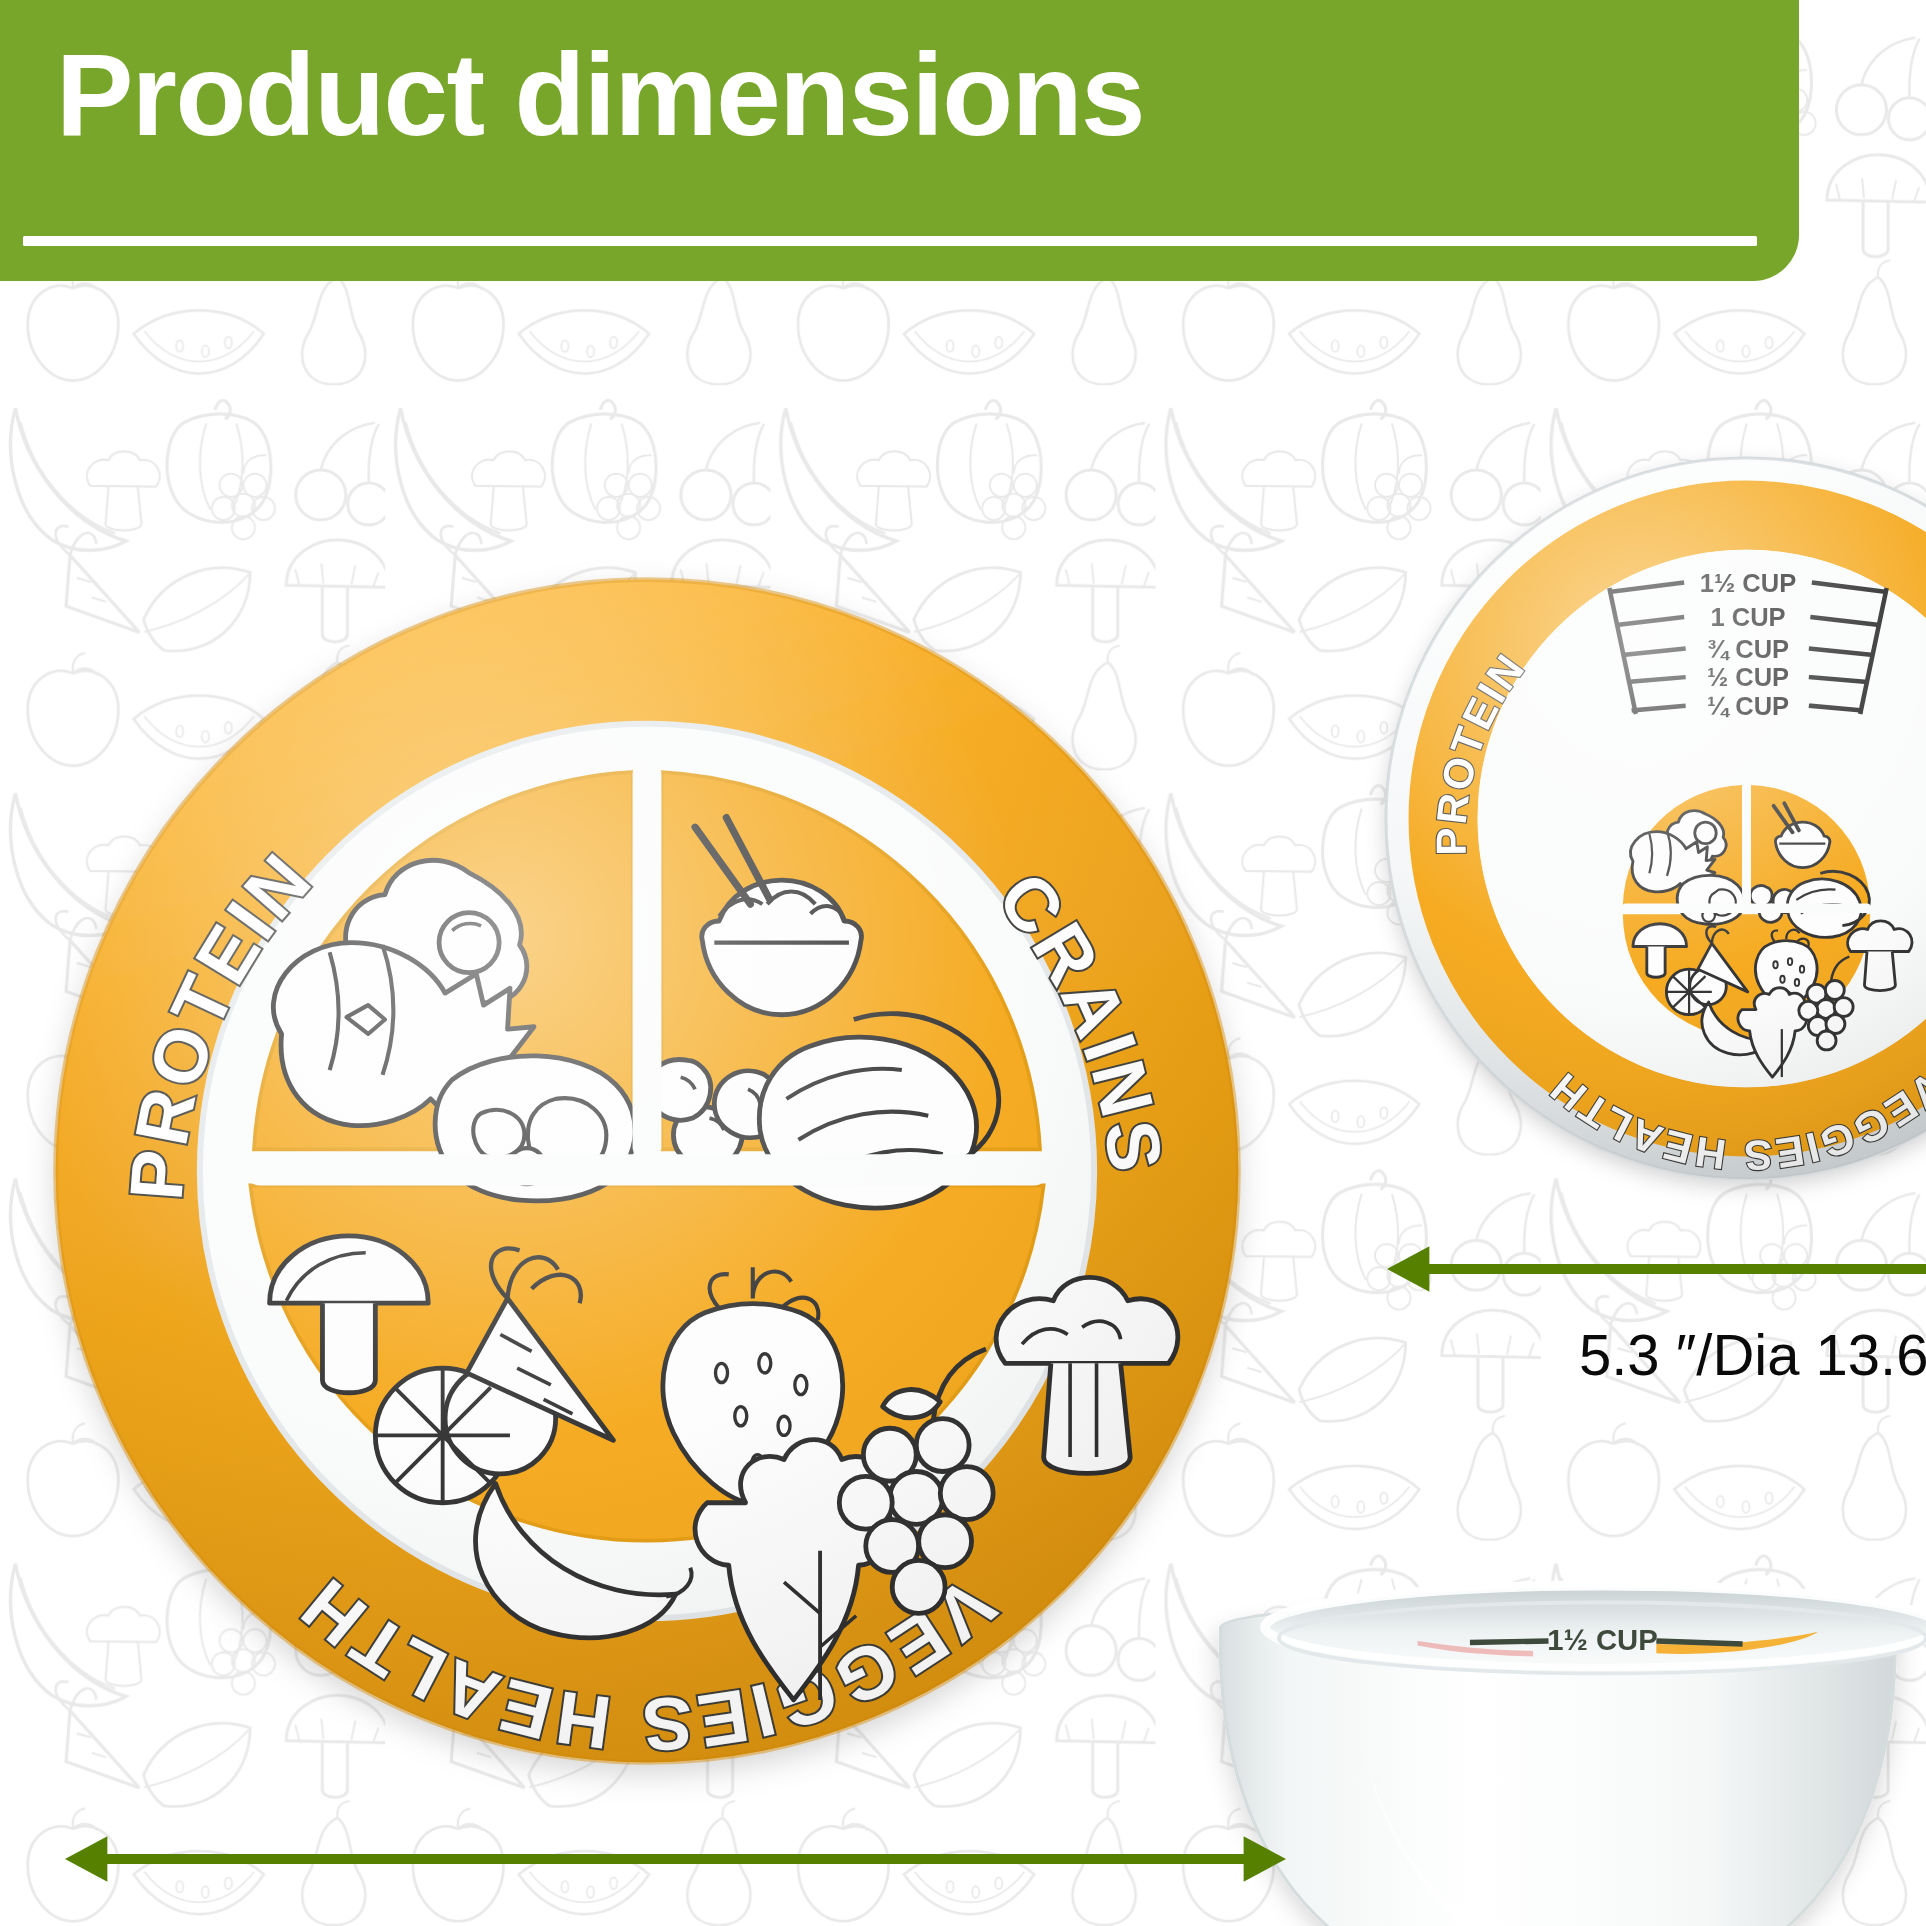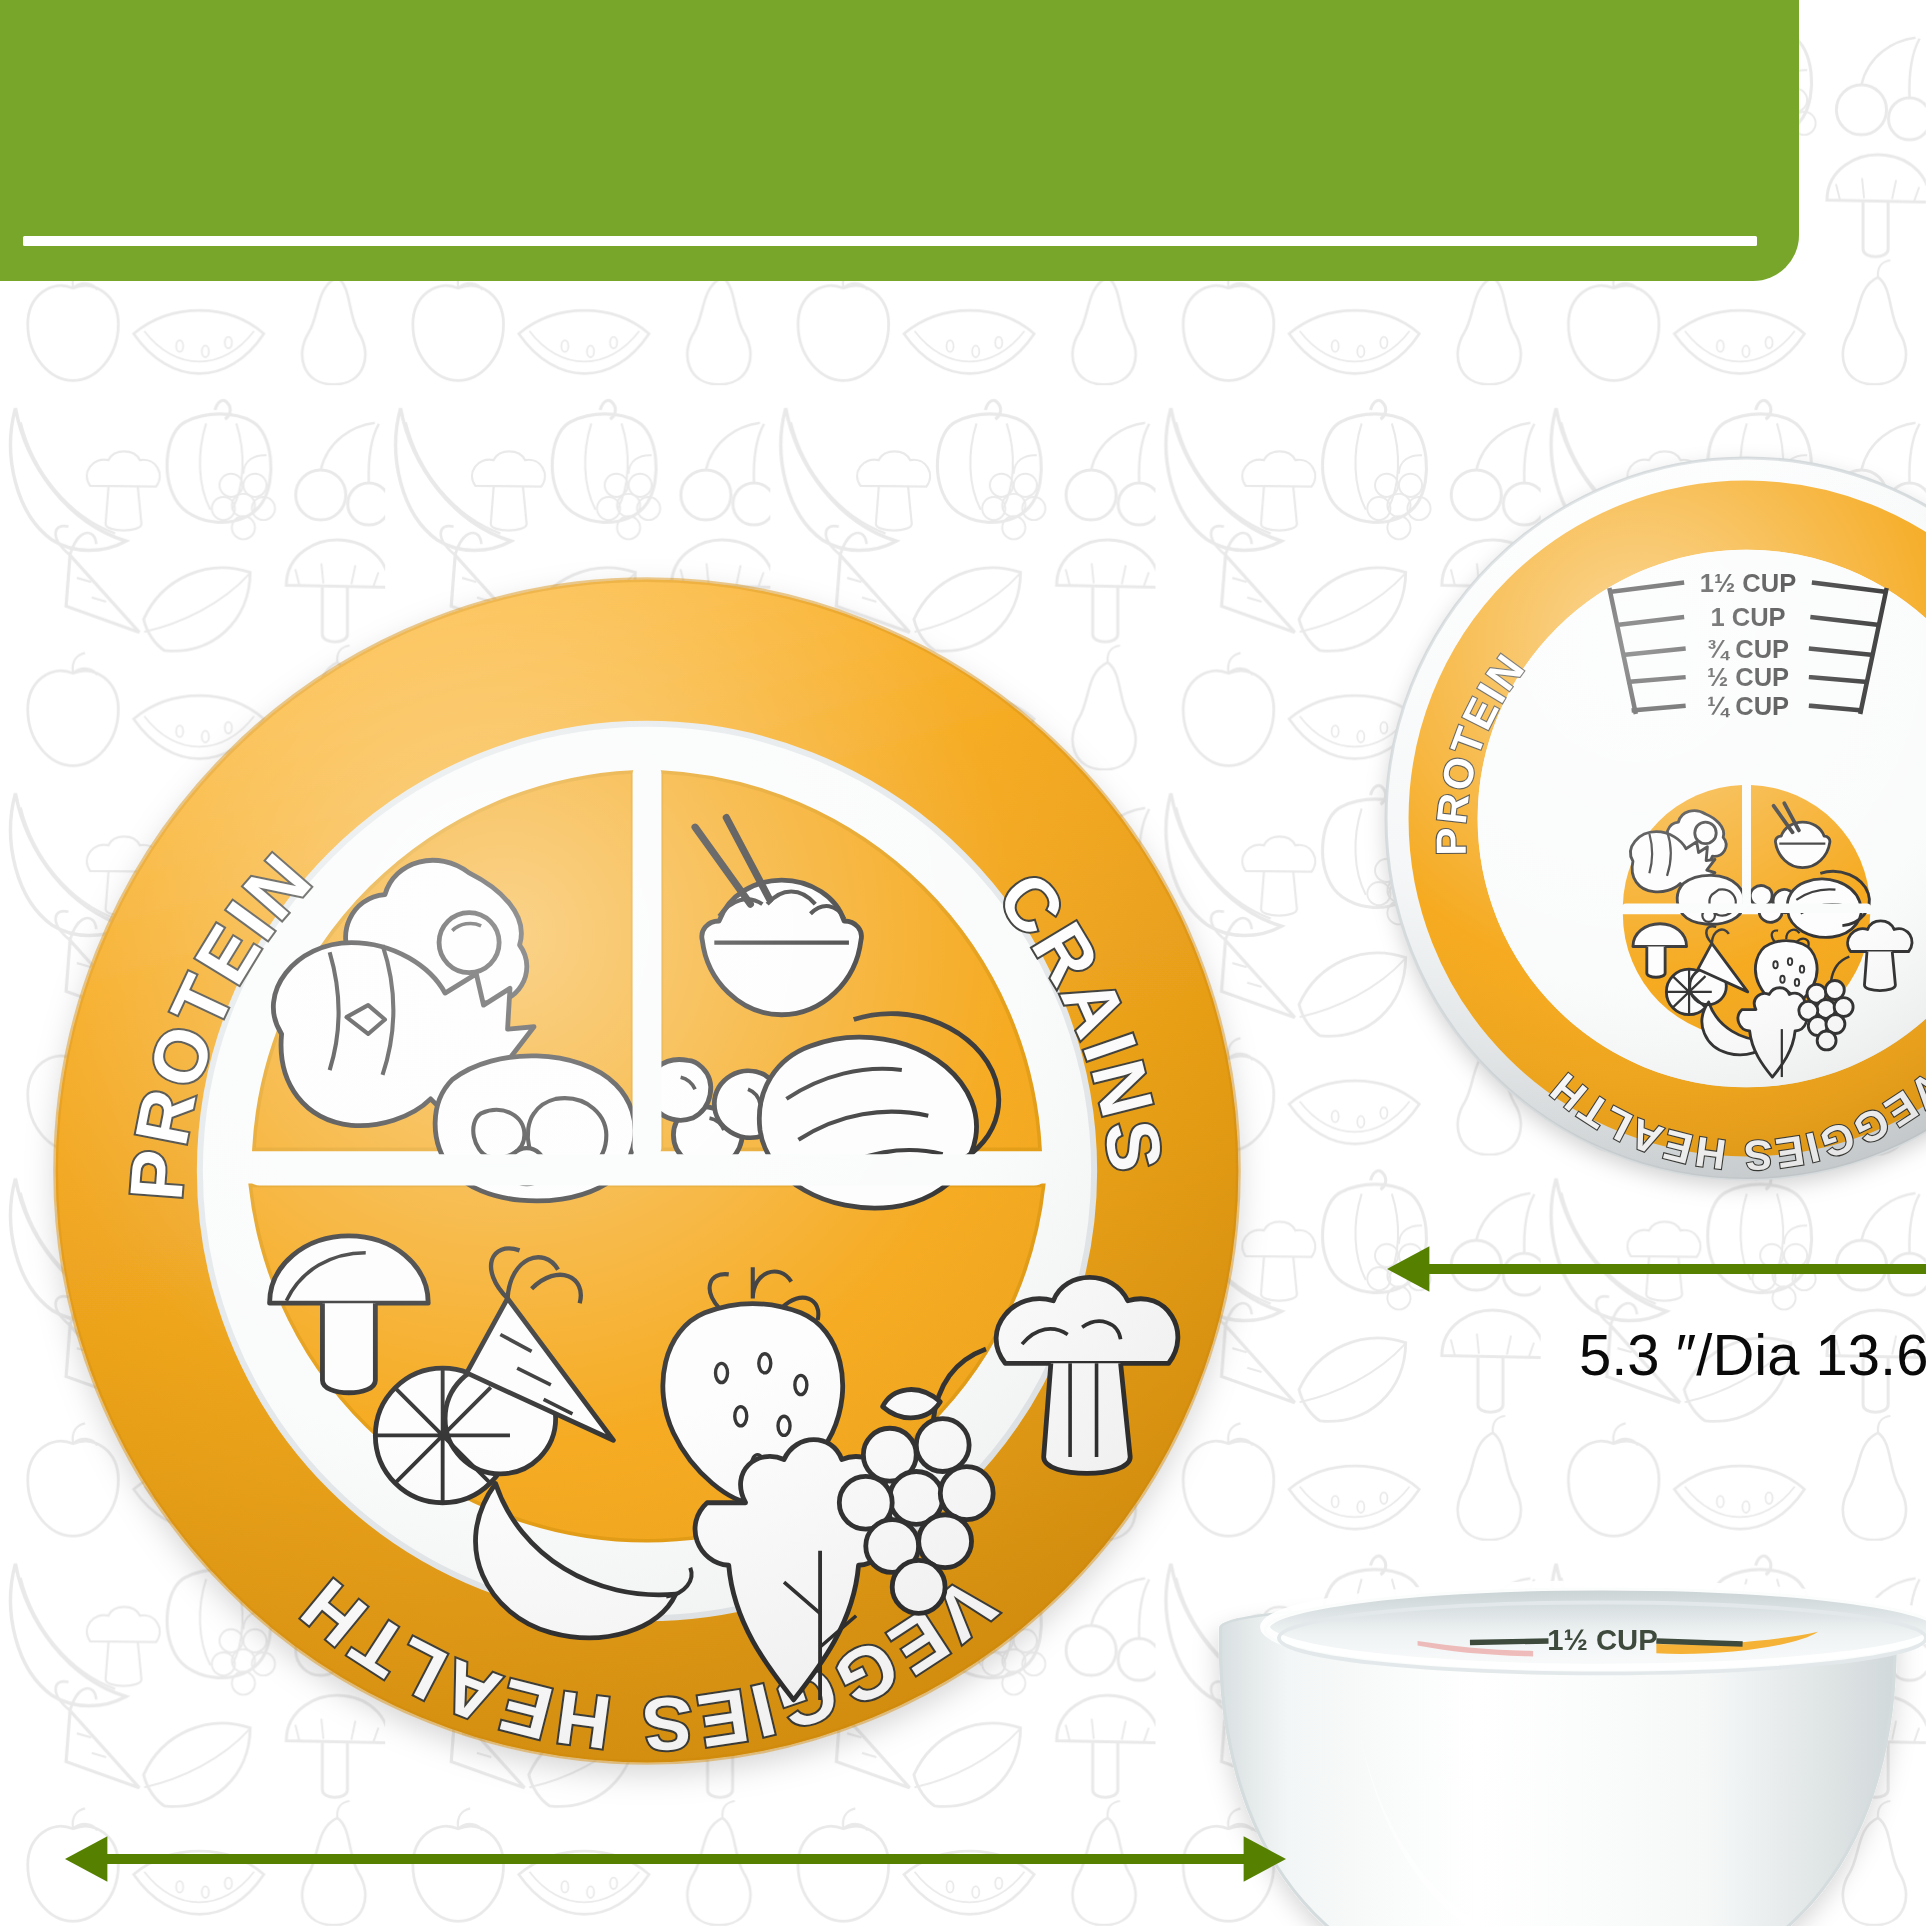--- a/index.html
+++ b/index.html
@@ -147,20 +147,21 @@
       <use href="#d-watermelon" transform="translate(340,740) scale(1.15)"></use>
       <use href="#d-pear" transform="translate(740,690) scale(1.15)"></use>
       <use href="#d-grapes" transform="translate(540,180) scale(1.0)"></use>
       <use href="#d-broccoli" transform="translate(200,170) scale(0.95)"></use>
     </pattern>
   </defs>
   <rect x="0" y="0" width="6000" height="6000" fill="url(#doodle-tile)"></rect>
 </svg>
 
 <div id="header-banner" style="background: rgb(119, 166, 43);">
+  <div id="header-title" style="color: rgb(255, 255, 255);">Product dimensions</div>
   <div id="header-rule"></div>
 </div>
 
 <div class="stage" id="plate-wrap">
   <svg viewBox="0 0 1000 1000" aria-label="divided portion plate">
     <defs>
       <radialGradient id="plateShine" cx="38%" cy="30%" r="78%">
         <stop offset="0%" stop-color="#ffffff" stop-opacity=".50"></stop>
         <stop offset="55%" stop-color="#ffffff" stop-opacity=".06"></stop>
         <stop offset="100%" stop-color="#000000" stop-opacity=".07"></stop>

